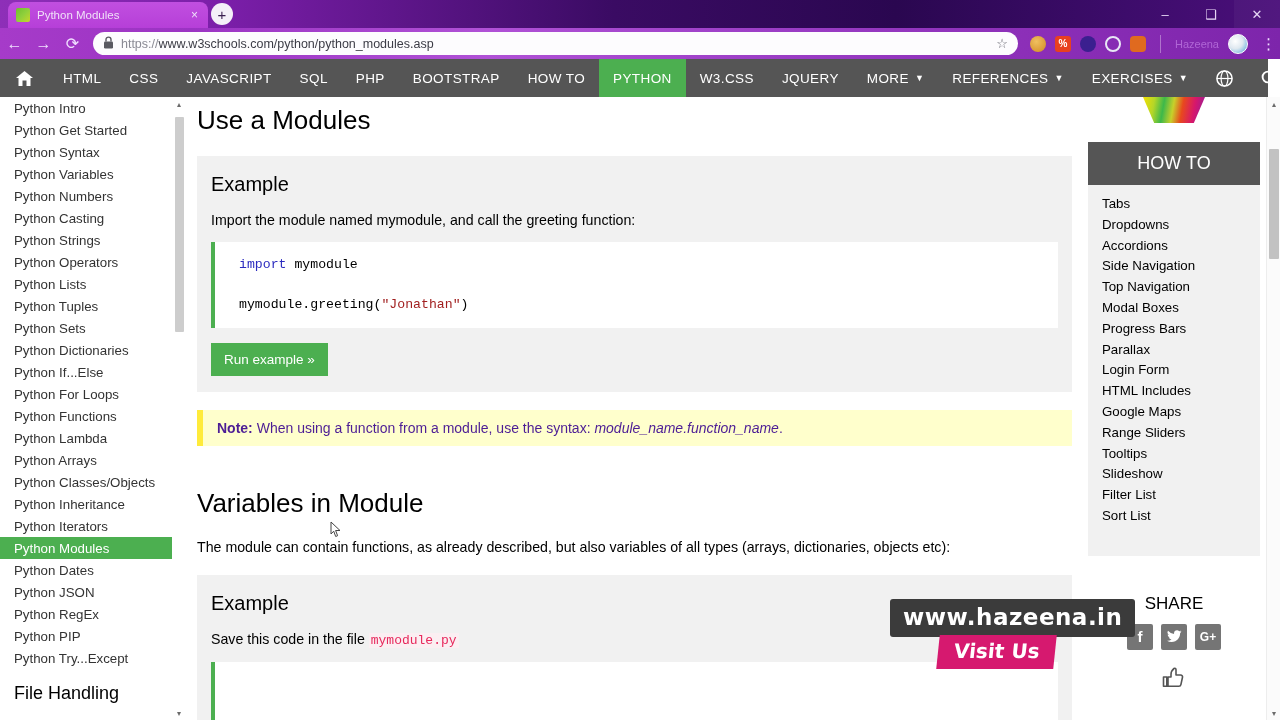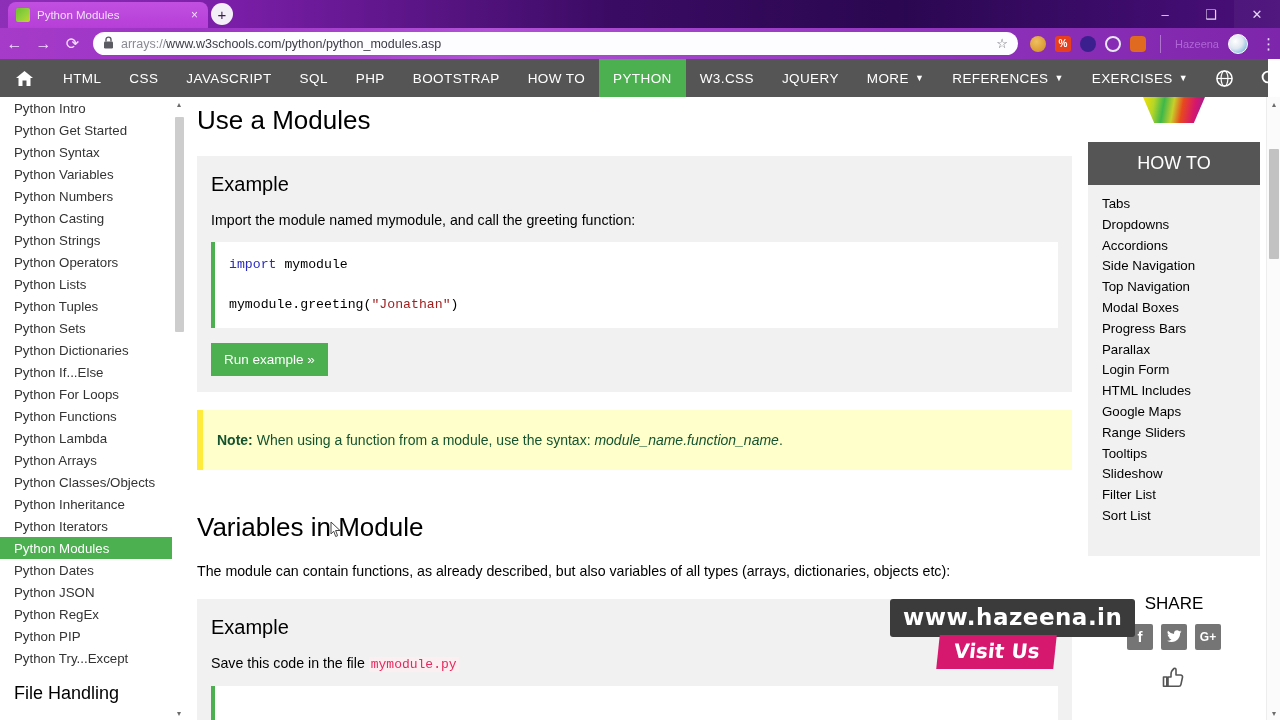--- a/index.html
+++ b/index.html
@@ -136,34 +136,34 @@
   h1.sec-title {
     font-size: 26px; font-weight: normal; color: #000; margin-top: 8px; margin-bottom: 20px;
   }
   p.body-text { font-size: 14.2px; color: #000; line-height: 21px; white-space: nowrap; }
   code.inline-code { font-family: "Liberation Mono", monospace; font-size: 13px; color: #e7285c; background: #fbeff2; padding: 0 2px; }
 
   .example-box { background: #f1f1f1; padding: 17px 14px 16px 14px; margin-top: 14px; }
   .example-box h3 { font-size: 20px; font-weight: normal; color: #000; margin-bottom: 16px; }
   .example-box p { font-size: 14.2px; color: #000; margin-bottom: 14px; }
   .code-block {
-    background: #fff; border-left: 4px solid #4CAF50; padding: 13px 14px;
+    background: #fff; border-left: 4px solid #4CAF50; padding: 13px 24px;
     font-family: "Liberation Mono", monospace; font-size: 13.2px; line-height: 20px;
     color: #000; white-space: pre;
   }
   .kw-blue { color: #2b2bbf; }
   .str-red { color: #a11f1f; }
   .btn-run {
     display: inline-block; margin-top: 15px; background: #4CAF50; color: #fff;
     font-size: 13.5px; padding: 9px 13px; border: none;
   }
 
   .note-box {
     background: #ffffcc; border-left: 6px solid #ffeb3b;
-    padding: 22px 14px; margin-top: 18px; font-size: 14px; color: #14532d;
+    padding: 10px 14px; margin-top: 18px; font-size: 14px; color: #4c1d95;
   }
   .note-box b { font-weight: bold; }
   .note-box i { font-style: italic; }
 
   
   #right-sidebar {
     position: absolute; top: 38px; left: 1080px; width: 188px; height: 623px;
     background: #fff; padding: 0 8px; overflow: hidden;
   }
   #ad-banner {
@@ -242,21 +242,21 @@
   <div class="nav-btn">←</div>
   <div class="nav-btn">→</div>
   <div class="nav-btn">⟳</div>
   <div id="url-bar">
     <span id="lock-icon">
       <svg width="11" height="13" viewBox="0 0 11 13">
           <rect x="1" y="5.5" width="9" height="7" rx="1.3" fill="#5a5a62"></rect>
           <path d="M3 5.5V3.6a2.5 2.5 0 0 1 5 0v1.9" stroke="#5a5a62" stroke-width="1.4" fill="none"></path>
         </svg>
     </span>
-    <span id="url-text"><span class="u-scheme">arrays://</span><span>www.w3schools.com/python/python_modules.asp</span></span>
+    <span id="url-text"><span class="u-scheme">https://</span><span>www.w3schools.com/python/python_modules.asp</span></span>
     <span id="bookmark-star">☆</span>
   </div>
   <div id="ext-icons">
     <div class="ext-ico" style="background:radial-gradient(circle at 40% 35%,#f0c060,#d08a22);border-radius:50%"></div>
     <div class="ext-ico" style="background:#e8401f;color:#fff;font-size:10px;display:flex;align-items:center;justify-content:center;font-weight:bold">%</div>
     <div class="ext-ico" style="background:#3b1f8f;border-radius:50%"></div>
     <div class="ext-ico" style="background:transparent;border:2px solid #e8e8f5;border-radius:50%"></div>
     <div class="ext-ico" style="background:#e06a1f;border-radius:4px"></div>
     <div id="ext-sep"></div>
     <div id="profile-name">Hazeena</div>

